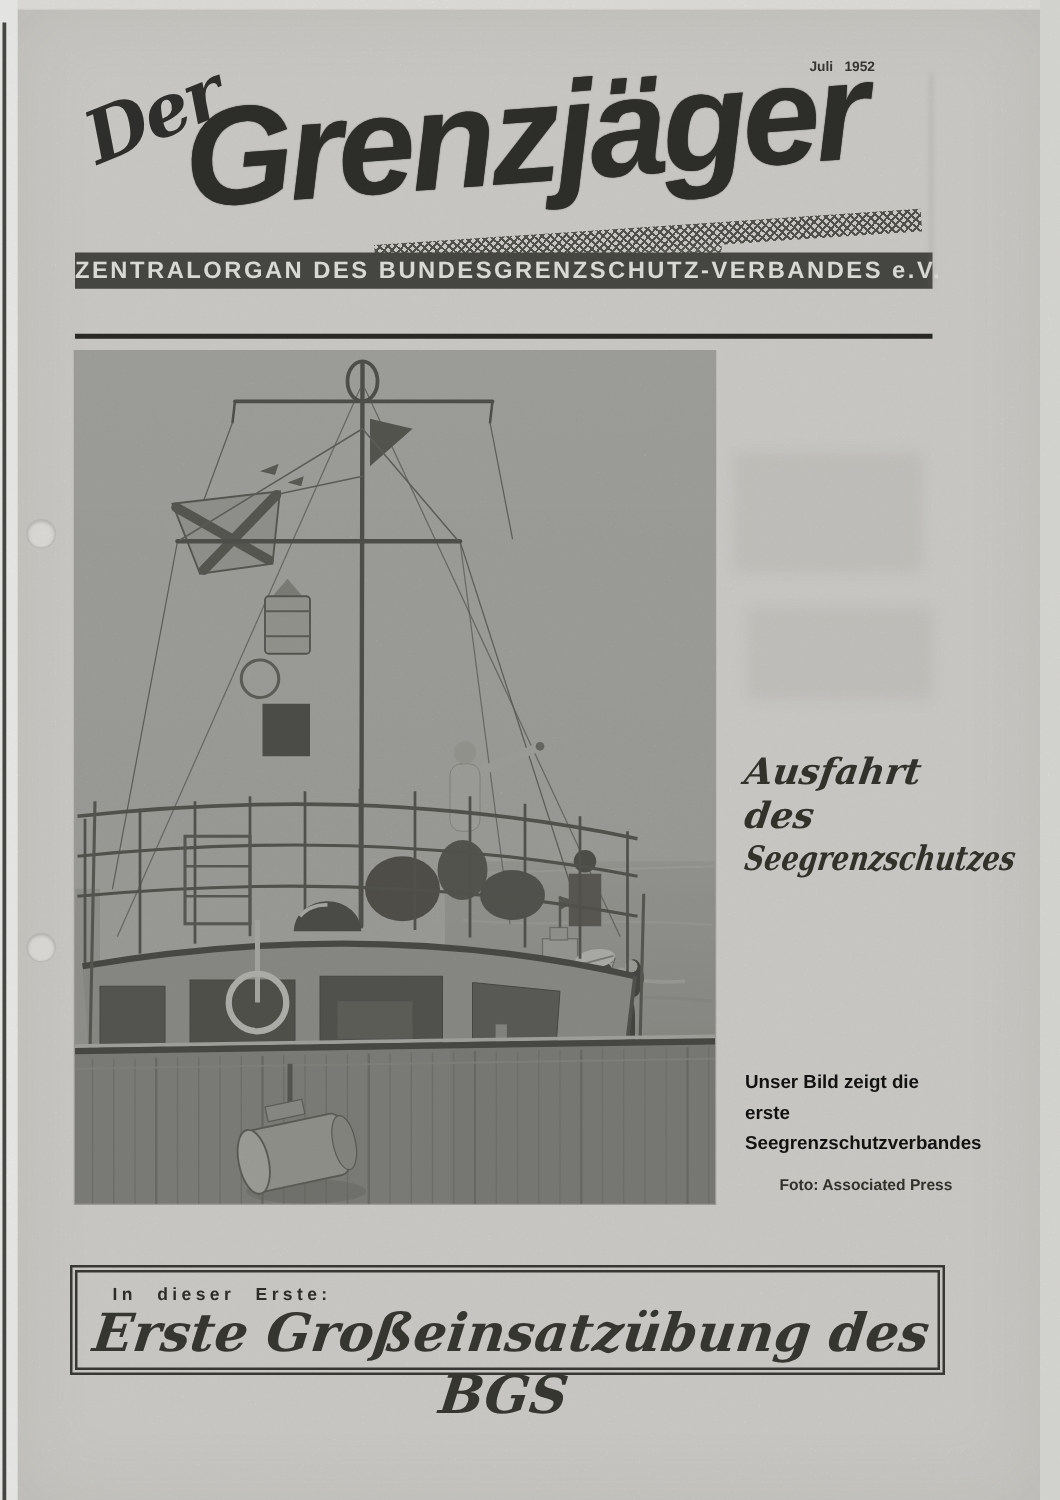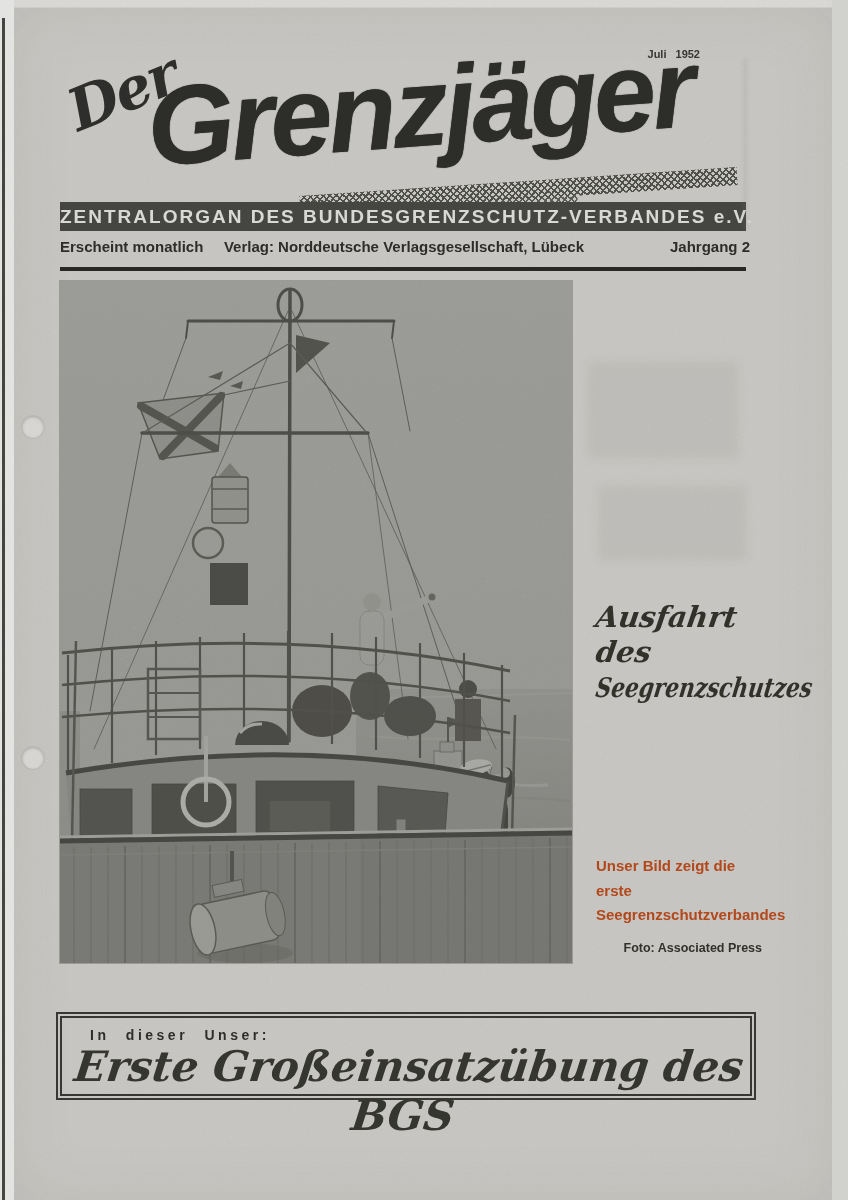--- a/index.html
+++ b/index.html
@@ -31,21 +31,21 @@
   .head-rule{position:absolute;left:60px;top:267px;width:686px;height:4px;background:#1a1a18;}
 
   
   .photo{position:absolute;left:60px;top:281px;width:512px;height:682px;outline:1px solid rgba(70,70,64,.35);background:#c7c7c2;}
   .photo svg{display:block;width:100%;height:100%;}
 
   
   .script-caption{position:absolute;left:596px;top:600px;width:190px;color:#26261f;font-family:"DejaVu Serif",serif;font-style:italic;font-weight:700;font-size:29px;line-height:35px;}
   .script-caption .l{display:block;transform:skewX(-8deg);transform-origin:0 50%;}
   .script-caption .l3{font-size:27px;transform:skewX(-8deg) scaleX(.8);white-space:nowrap;}
-  .photo-note{position:absolute;left:596px;top:854px;width:176px;font-size:15px;font-weight:700;line-height:24.5px;color:#c2410c;}
+  .photo-note{position:absolute;left:596px;top:854px;width:176px;font-size:15px;font-weight:700;line-height:24.5px;color:#000000;}
   .photo-note .wide{word-spacing:7px;}
   .photo-credit{position:absolute;left:612px;top:941px;width:150px;text-align:right;font-size:12.5px;font-weight:700;color:#26261f;}
 
   
   .ghost{position:absolute;background:rgba(150,150,144,.16);filter:blur(5px);}
   .g1{left:588px;top:362px;width:150px;height:96px;}
   .g2{left:598px;top:486px;width:148px;height:74px;}
   .g3{left:744px;top:58px;width:18px;height:172px;background:none;border-left:2px solid rgba(130,130,124,.28);filter:blur(2px);}
 
   
@@ -72,25 +72,20 @@
 
   <div class="masthead">
     <div class="halftone band1"></div>
     <div class="halftone band2"></div>
     <div class="mast-der">Der</div>
     <div class="mast-title">Grenzjäger</div>
   </div>
 
   <div class="subtitle-bar">ZENTRALORGAN DES BUNDESGRENZSCHUTZ-VERBANDES e.V.</div>
 
-  <div class="info-row">
-    <span class="info-left">Erscheint monatlich</span>
-    <span class="info-center">Verlag: Norddeutsche Verlagsgesellschaft, Lübeck</span>
-    <span class="info-right">Jahrgang 2</span>
-  </div>
   <div class="head-rule"></div>
 
   <div class="photo">
     <svg viewBox="0 0 512 682" preserveAspectRatio="none">
       <defs>
         <linearGradient id="skyg" x1="0" y1="0" x2="0" y2="1">
           <stop offset="0" stop-color="#cbcbc6"></stop>
             <stop offset="1" stop-color="#c2c2bd"></stop>
         </linearGradient>
         <linearGradient id="seag" x1="0" y1="0" x2="0" y2="1">
@@ -298,21 +293,21 @@
     <span style="display:block">Unser Bild zeigt die erste</span>
     <span style="display:block">Seegrenzschutzverbandes</span>
   </div>
   <div class="photo-credit">Foto: Associated Press</div>
 
   <div class="ghost g1"></div>
   <div class="ghost g2"></div>
   <div class="ghost g3"></div>
 
   <div class="contents-box">
-    <div class="contents-label">In dieser Unser:</div>
+    <div class="contents-label">In dieser Erste:</div>
     <div class="contents-headline">Erste Großeinsatzübung des BGS</div>
   </div>
 
   <div class="punch-hole hole1"></div>
   <div class="punch-hole hole2"></div>
 
   <svg class="noise">
     <defs>
       <filter id="paperNoise" x="0" y="0" width="100%" height="100%">
         <feTurbulence type="fractalNoise" baseFrequency="0.7" numOctaves="2" result="n"></feTurbulence>

